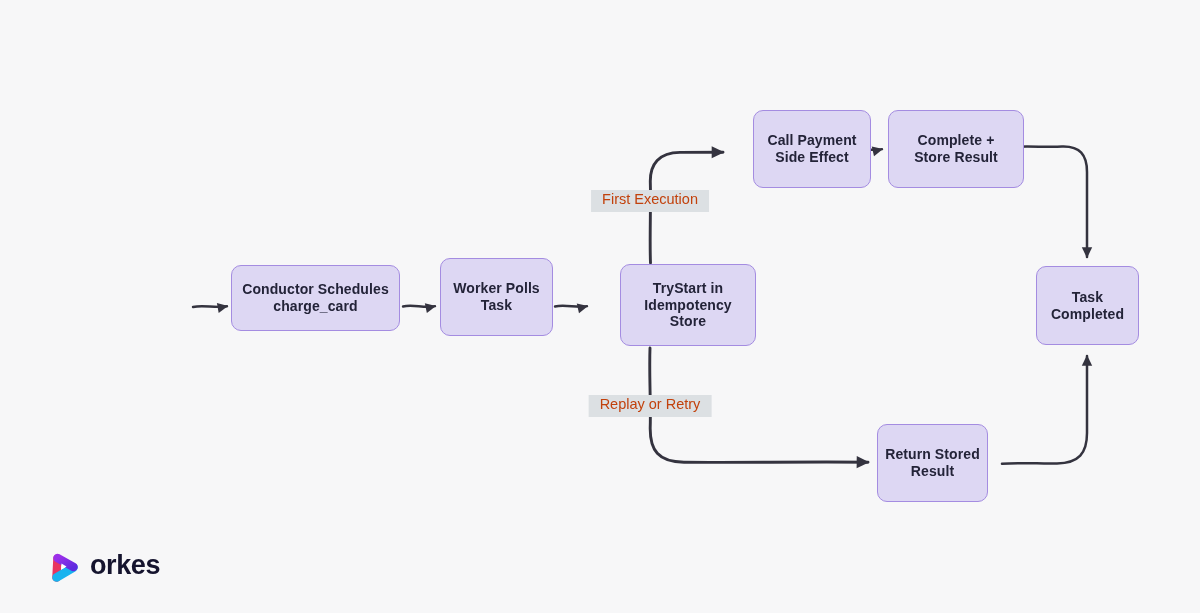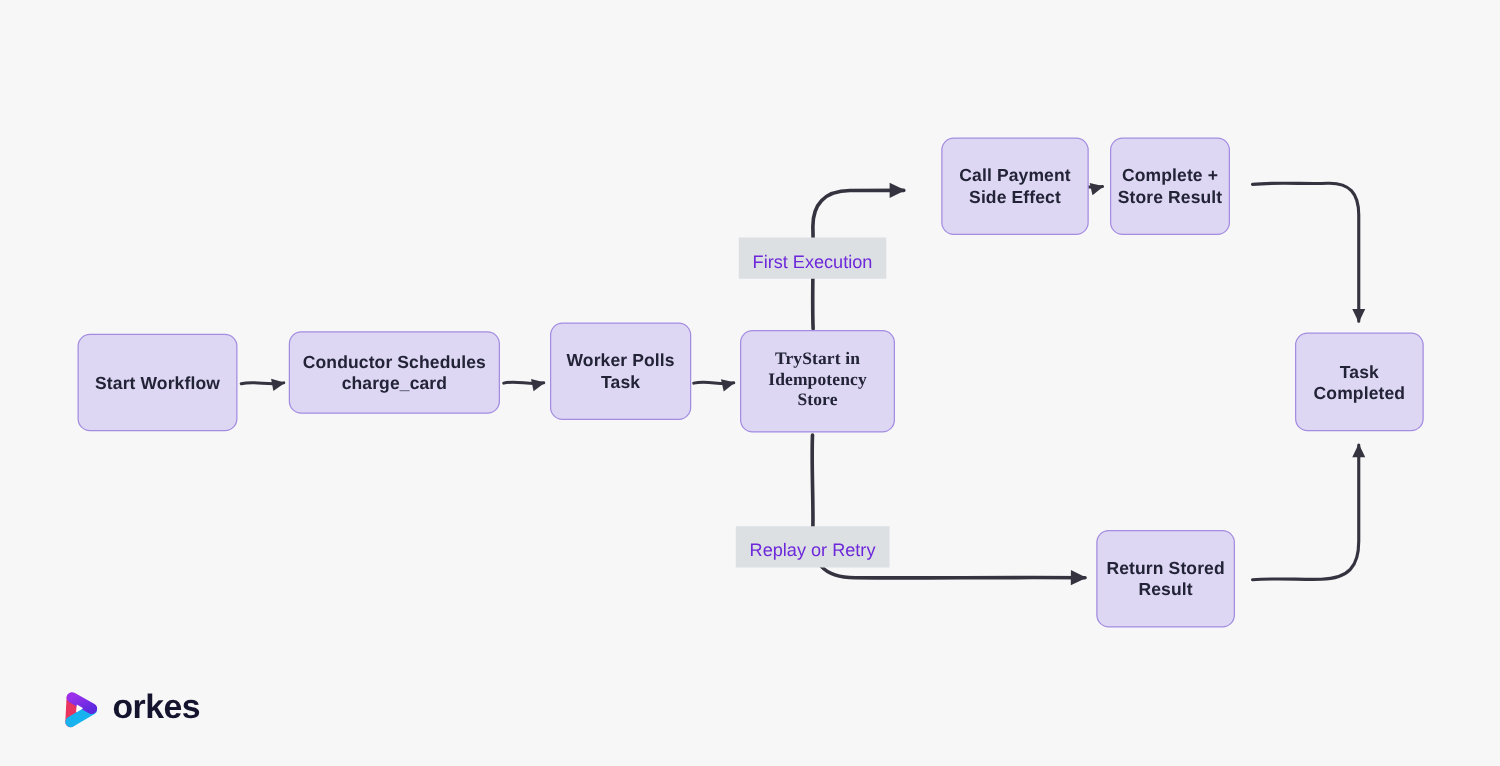--- a/index.html
+++ b/index.html
@@ -24,24 +24,24 @@
     font-weight: 700;
     font-size: 14px;
     line-height: 1.2;
     white-space: pre-line;
     letter-spacing: 0.1px;
   }
   .edge-label {
     position: absolute;
     transform: translateX(-50%);
     background: #dce0e3;
-    color: #6d28d9;
+    color: #c2410c;
     font-size: 14.5px;
     font-weight: 400;
-    padding: 12px 11px 5px 11px;
+    padding: 1px 11px 5px 11px;
     white-space: nowrap;
   }
   .logo { position: absolute; left: 46px; top: 550px; display: flex; align-items: center; gap: 9px; }
   .logo-text {
     font-size: 27px;
     font-weight: 700;
     color: #15142e;
     letter-spacing: -0.4px;
     line-height: 1;
     padding-bottom: 4px;
@@ -64,43 +64,40 @@
       <path stroke-width="2.4" d="M 555,306.5 C 566,304 577,308.5 587,306.2" marker-end="url(#arrow)"></path>
       <path stroke-width="2.9" d="M 650.5,263 C 649.5,240 651,205 650.3,182 C 650,164 659,152.6 680,152.4 L 723,152.3" marker-end="url(#arrow)"></path>
       <path stroke-width="2.4" d="M 852,149.5 C 861,147 872,151.5 882,149.2" marker-end="url(#arrow)"></path>
       <path stroke-width="2.5" d="M 1002,147.5 C 1022,145.5 1046,147.5 1062,146.6 C 1080,146 1087,155 1087,172 L 1087,257" marker-end="url(#arrow)"></path>
       <path stroke-width="2.9" d="M 650,348 C 649,374 651,404 650.2,428 C 650,450 658,462 684,462.2 C 740,462.8 800,461.6 868,462.2" marker-end="url(#arrow)"></path>
       <path stroke-width="2.5" d="M 1002,463.8 C 1022,462.2 1042,464 1057,463.4 C 1079,463 1087,453 1087,433 L 1087,356" marker-end="url(#arrow)"></path>
     </g>
   </svg>
 
   <div class="edge-label" style="left:650px; top:190px;">First Execution</div>
-  <div class="edge-label" style="left:650px; top:395px;margin-top:26px;">Replay or Retry</div>
+  <div class="edge-label" style="left:650px; top:395px;">Replay or Retry</div>
 
-  <div class="node" style="left:62px;  top:267px; width:128px; height:78px;">
-    <span>Start Workflow</span>
-  </div>
   <div class="node" style="left:231px; top:265px; width:169px; height:66px;">
     <span>Conductor Schedules
 charge_card</span>
   </div>
   <div class="node" style="left:440px; top:258px; width:113px; height:78px;">
     <span>Worker Polls
 Task</span>
   </div>
-  <div class="node" style="left:592px; top:264px; width:124px; height:82px;font-family:Liberation Serif, serif;">
+  <div class="node" style="left:620px; top:264px; width:136px; height:82px;">
     <span>TryStart in
 Idempotency
 Store</span>
   </div>
   <div class="node" style="left:731px; top:110px; width:118px; height:78px;margin-left:22px;">
     <span>Call Payment
 Side Effect</span>
   </div>
-  <div class="node" style="left:888px; top:110px; width:96px; height:78px;text-align:center;">
+  <div class="node" style="left:888px; top:110px; width:136px; height:78px;text-align:center;">
     <span>Complete +
 Store Result</span>
   </div>
   <div class="node" style="left:1036px; top:266px; width:103px; height:79px;">
     <span>Task
 Completed</span>
   </div>
   <div class="node" style="left:877px; top:424px; width:111px; height:78px;">
     <span>Return Stored
 Result</span>

